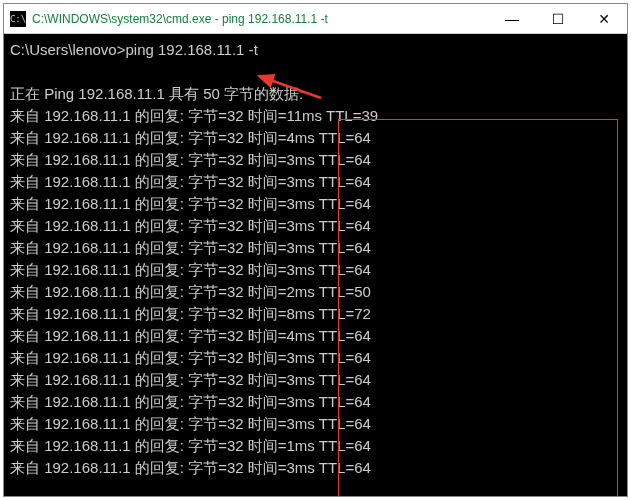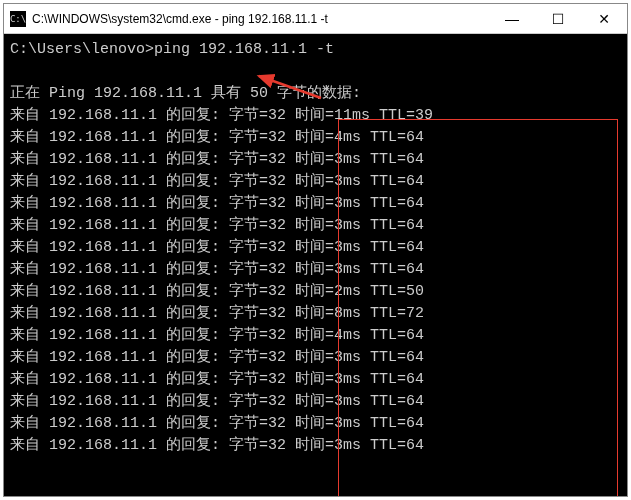--- a/index.html
+++ b/index.html
@@ -38,39 +38,39 @@
       display: flex;
       align-items: center;
       justify-content: center;
       font-size: 9px;
       color: #ccc;
       font-family: monospace;
     }
     .title-text {
       flex: 1;
       font-size: 12px;
-      color: #000000;
+      color: #15803d;
     }
     .window-controls {
       display: flex;
     }
     .win-btn {
       width: 46px;
       height: 29px;
       display: flex;
       align-items: center;
       justify-content: center;
       font-size: 14px;
       color: #000;
     }
     .terminal {
       background: #000;
       height: calc(100% - 30px);
       padding: 5px 6px;
-      font-family: Liberation Mono, monospace;
+      font-family: Liberation Sans, sans-serif;
       font-size: 15px;
       line-height: 22px;
       color: #cccccc;
       position: relative;
       overflow: hidden;
     }
     .prompt-line {
       white-space: nowrap;
       margin-bottom: 22px;
     }
@@ -121,20 +121,21 @@
         <div class="ping-line">来自 192.168.11.1 的回复: 字节=32 时间=3ms TTL=64</div>
         <div class="ping-line">来自 192.168.11.1 的回复: 字节=32 时间=3ms TTL=64</div>
         <div class="ping-line">来自 192.168.11.1 的回复: 字节=32 时间=3ms TTL=64</div>
         <div class="ping-line">来自 192.168.11.1 的回复: 字节=32 时间=2ms TTL=50</div>
         <div class="ping-line">来自 192.168.11.1 的回复: 字节=32 时间=8ms TTL=72</div>
         <div class="ping-line">来自 192.168.11.1 的回复: 字节=32 时间=4ms TTL=64</div>
         <div class="ping-line">来自 192.168.11.1 的回复: 字节=32 时间=3ms TTL=64</div>
         <div class="ping-line">来自 192.168.11.1 的回复: 字节=32 时间=3ms TTL=64</div>
         <div class="ping-line">来自 192.168.11.1 的回复: 字节=32 时间=3ms TTL=64</div>
         <div class="ping-line">来自 192.168.11.1 的回复: 字节=32 时间=3ms TTL=64</div>
+        <div class="ping-line">来自 192.168.11.1 的回复: 字节=32 时间=1ms TTL=64</div>
         <div class="ping-line">来自 192.168.11.1 的回复: 字节=32 时间=3ms TTL=64</div>
       </div>
     <div class="red-box"></div>
     <svg class="red-arrow" width="70" height="30">
       <defs>
         <marker id="arrowhead" markerWidth="8" markerHeight="8" refX="6" refY="3" orient="auto">
           <polygon points="0 0, 7 3, 0 6" fill="#e63a2e"></polygon>
         </marker>
       </defs>
       <line x1="68" y1="26" x2="6" y2="4" stroke="#e63a2e" stroke-width="2.5" marker-end="url(#arrowhead)"></line>

